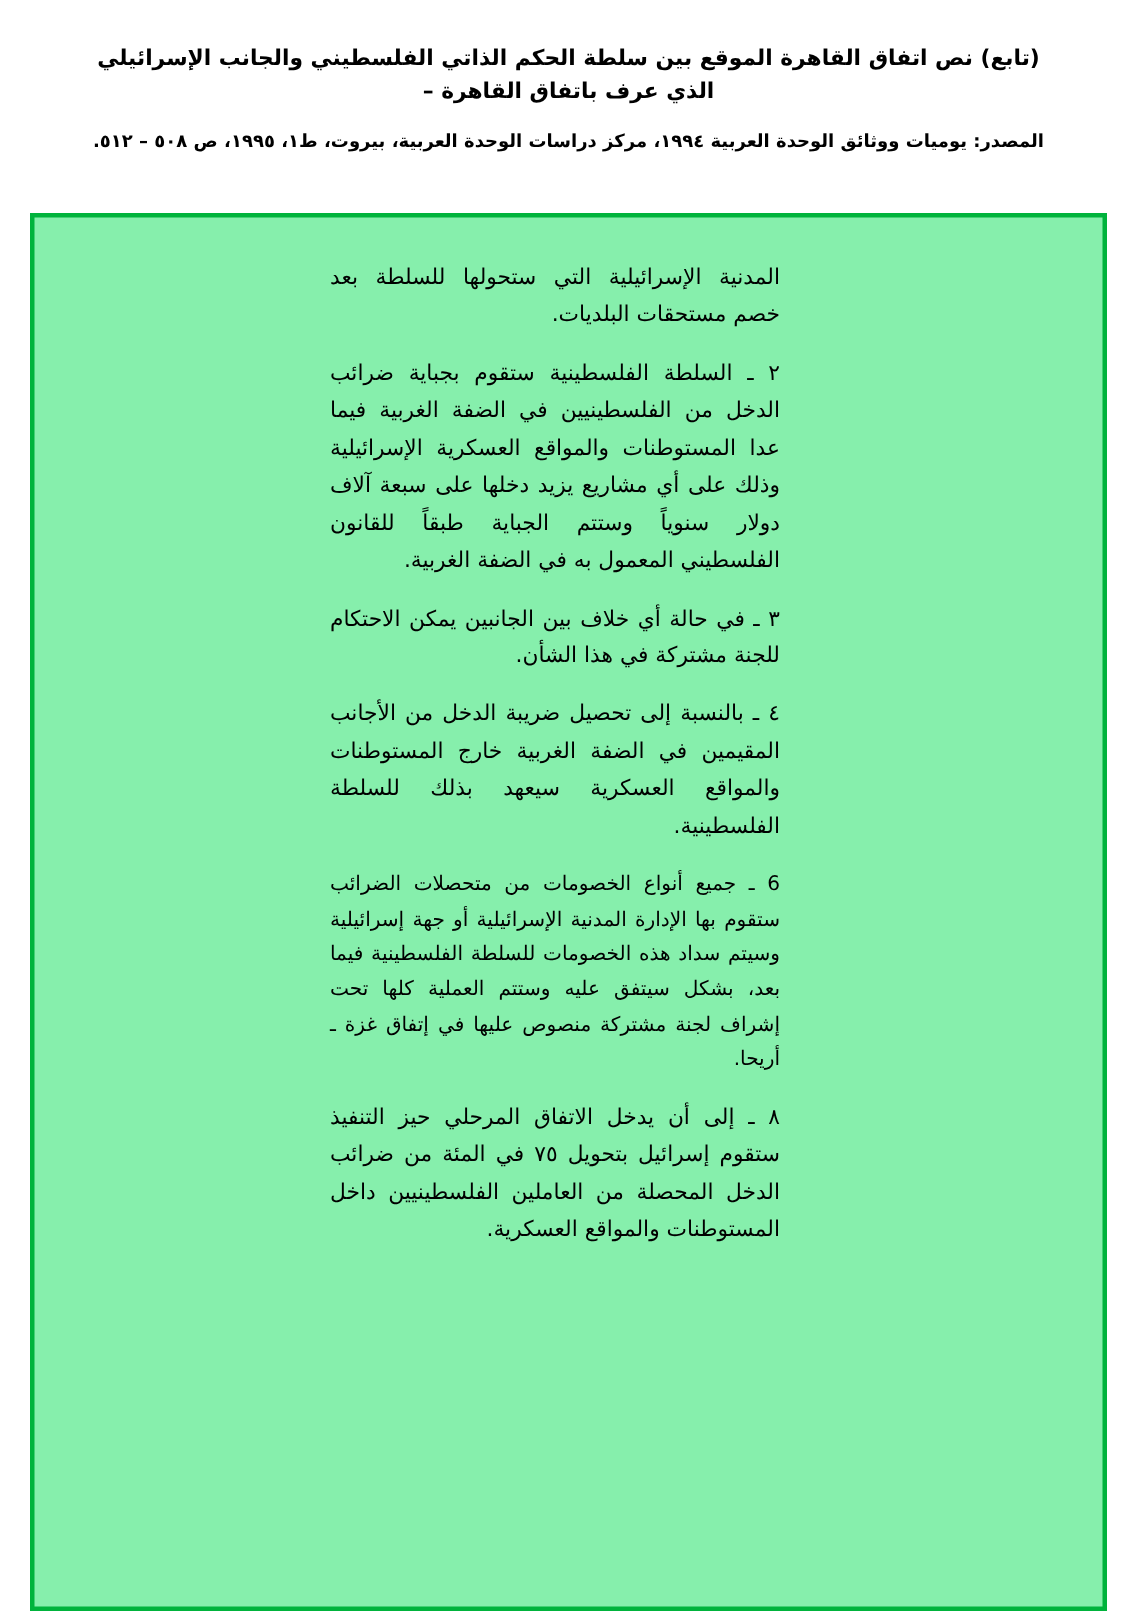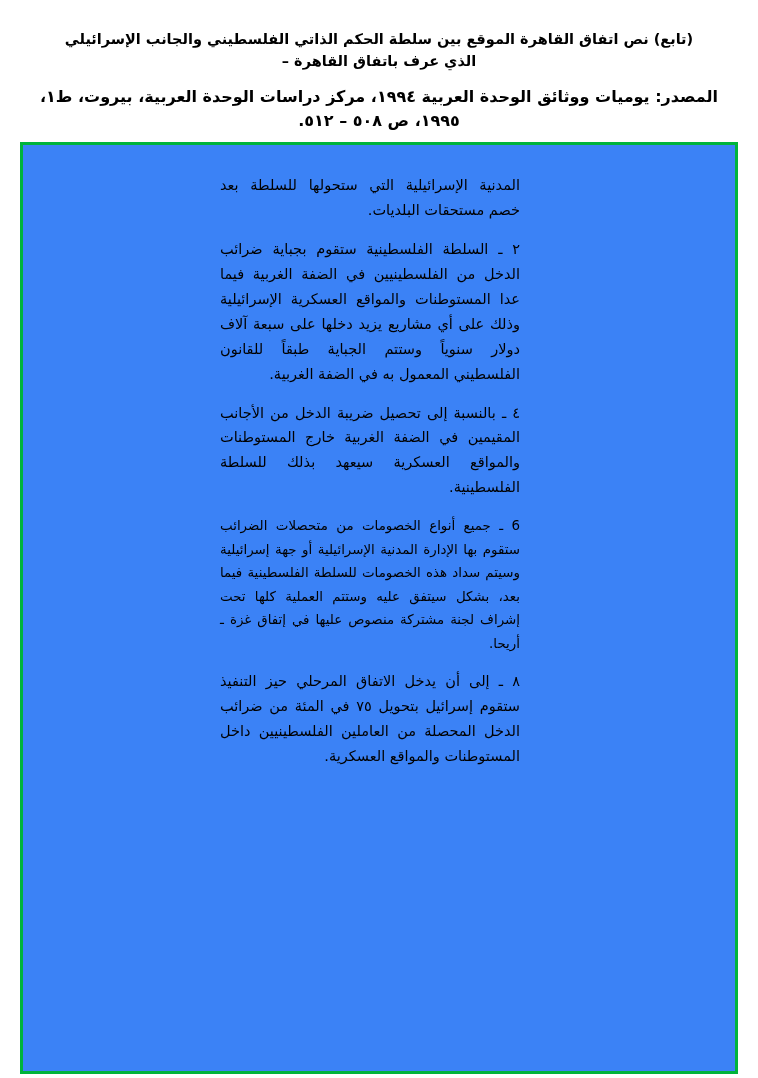--- a/index.html
+++ b/index.html
@@ -28,33 +28,33 @@
   }
   .doc-title {
     font-weight: bold;
     font-size: 14.5px;
     line-height: 1.55;
     letter-spacing: 0;
     margin: 0 14px;
   }
   .doc-source {
     font-weight: bold;
-    font-size: 16px;
+    font-size: 12px;
     line-height: 1.5;
     margin-top: 12px;
   }
   .green-frame {
     position: absolute;
     left: 20px;
     right: 20px;
     top: 142px;
     bottom: 4px;
     border: 3px solid #00b33c;
     box-sizing: border-box;
-    background: #3b82f6;
+    background: #86efac;
   }
   .body-col {
     position: absolute;
     top: 28px;
     right: 215px;
     width: 300px;
     direction: rtl;
     text-align: justify;
     text-align-last: right;
   }
@@ -80,20 +80,21 @@
 
   <div class="doc-header">
     <div class="doc-title">(تابع) نص اتفاق القاهرة الموقع بين سلطة الحكم الذاتي الفلسطيني والجانب الإسرائيلي الذي عرف باتفاق القاهرة –</div>
     <div class="doc-source">المصدر: يوميات ووثائق الوحدة العربية ١٩٩٤، مركز دراسات الوحدة العربية، بيروت، ط١، ١٩٩٥، ص ٥٠٨ – ٥١٢.</div>
   </div>
 
   <div class="green-frame" style="border-color: rgb(0, 179, 60);">
     <div class="body-col">
       <p class="para">المدنية الإسرائيلية التي ستحولها للسلطة بعد خصم مستحقات البلديات.</p>
       <p class="para">٢ ـ السلطة الفلسطينية ستقوم بجباية ضرائب الدخل من الفلسطينيين في الضفة الغربية فيما عدا المستوطنات والمواقع العسكرية الإسرائيلية وذلك على أي مشاريع يزيد دخلها على سبعة آلاف دولار سنوياً وستتم الجباية طبقاً للقانون الفلسطيني المعمول به في الضفة الغربية.</p>
+      <p class="para">٣ ـ في حالة أي خلاف بين الجانبين يمكن الاحتكام للجنة مشتركة في هذا الشأن.</p>
       <p class="para">٤ ـ بالنسبة إلى تحصيل ضريبة الدخل من الأجانب المقيمين في الضفة الغربية خارج المستوطنات والمواقع العسكرية سيعهد بذلك للسلطة الفلسطينية.</p>
       <p class="para small">6 ـ جميع أنواع الخصومات من متحصلات الضرائب ستقوم بها الإدارة المدنية الإسرائيلية أو جهة إسرائيلية وسيتم سداد هذه الخصومات للسلطة الفلسطينية فيما بعد، بشكل سيتفق عليه وستتم العملية كلها تحت إشراف لجنة مشتركة منصوص عليها في إتفاق غزة ـ أريحا.</p>
       <p class="para">٨ ـ إلى أن يدخل الاتفاق المرحلي حيز التنفيذ ستقوم إسرائيل بتحويل ٧٥ في المئة من ضرائب الدخل المحصلة من العاملين الفلسطينيين داخل المستوطنات والمواقع العسكرية.</p>
 
     </div>
   </div>
 
 </div>
 
 </body></html>

